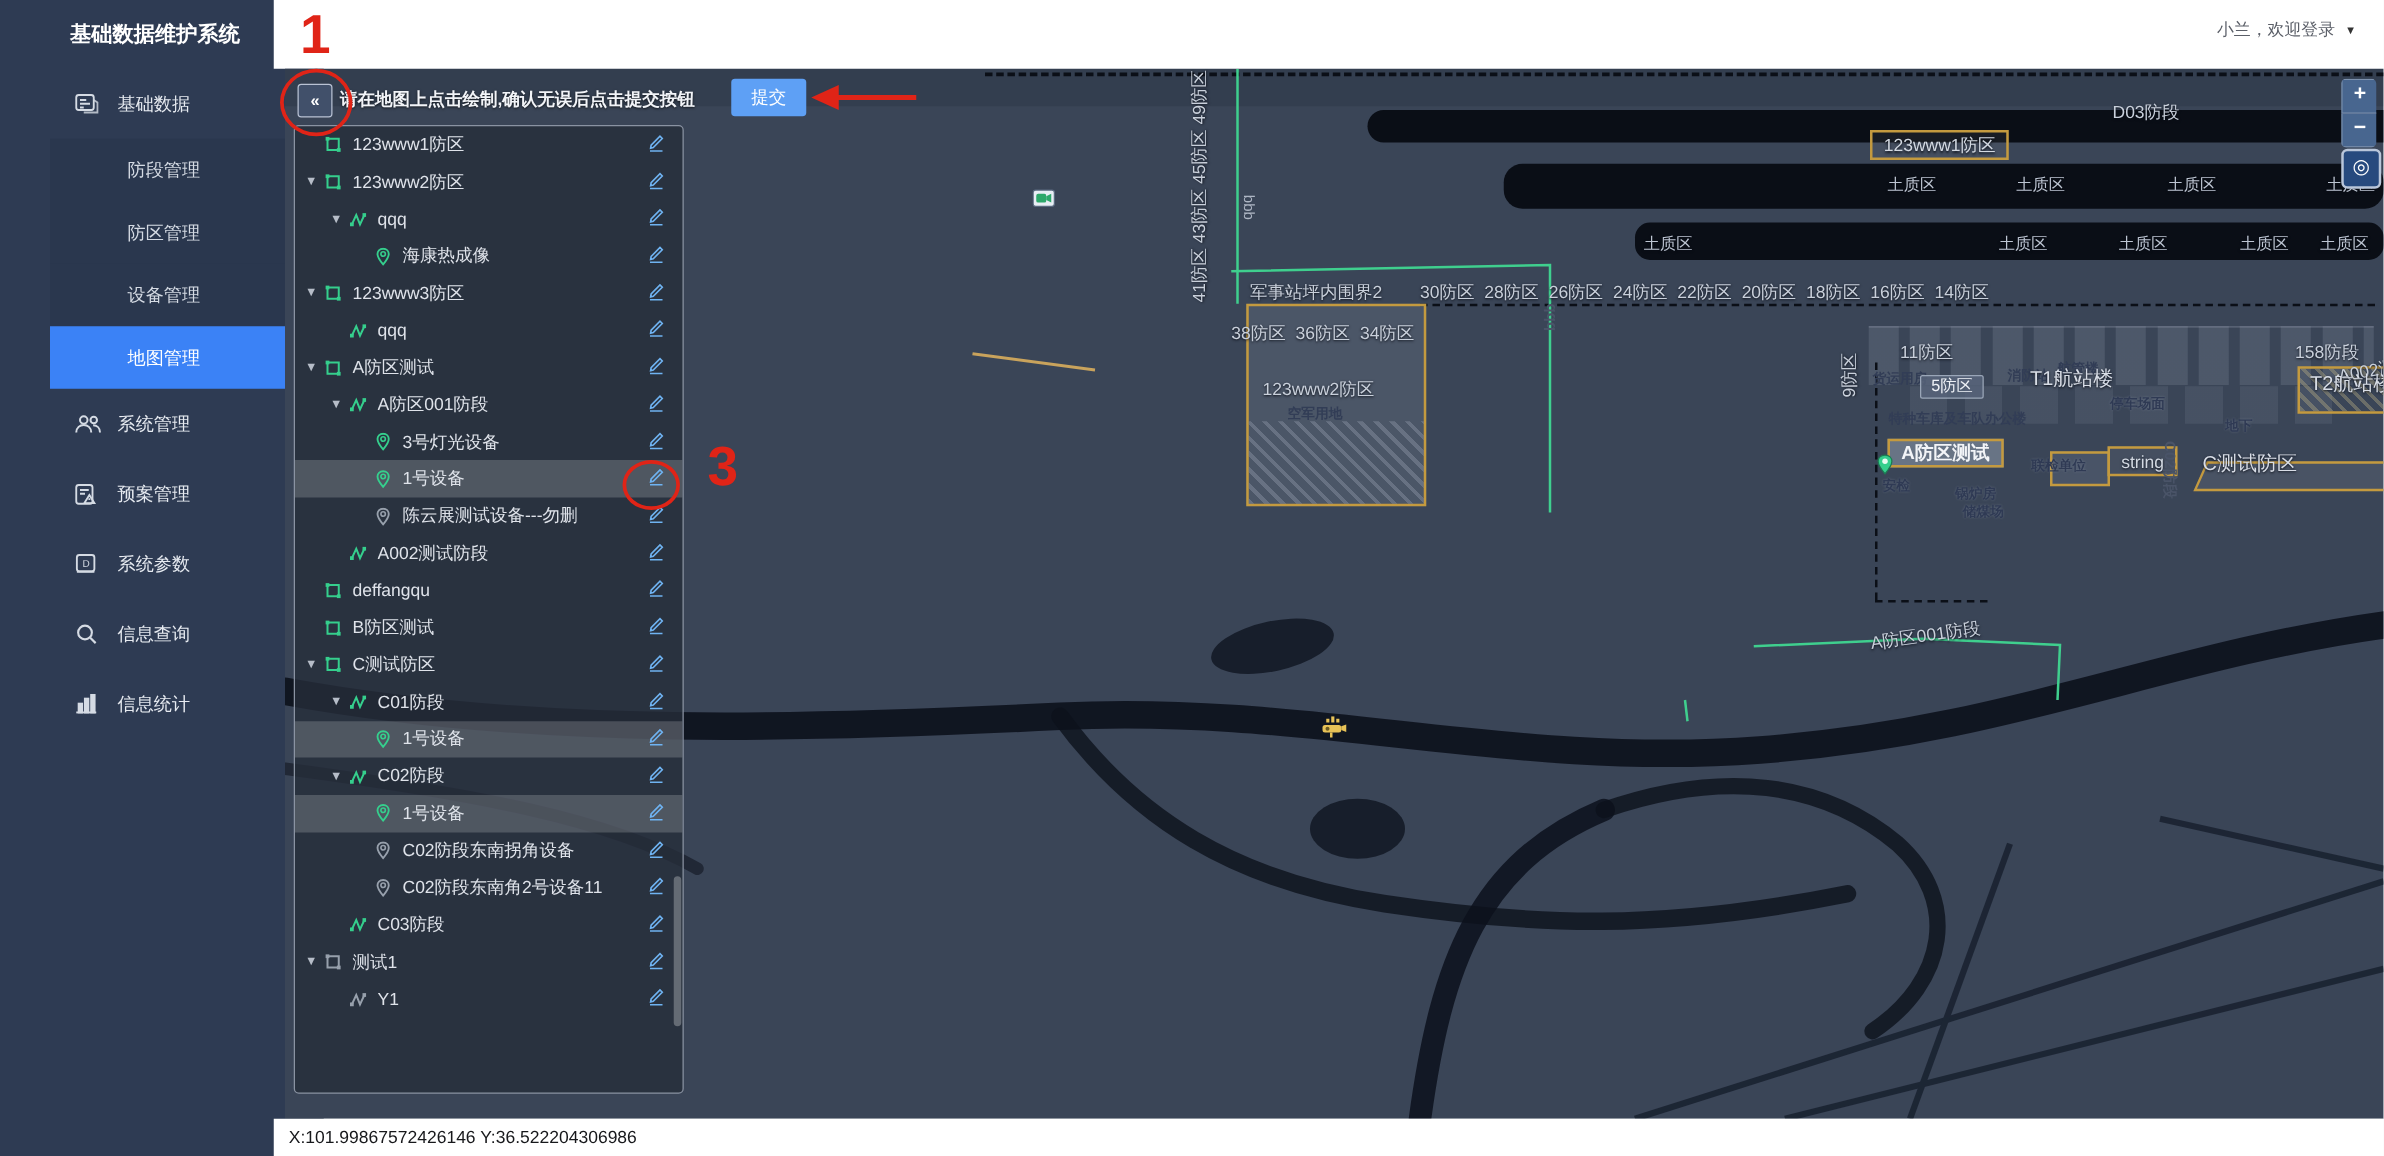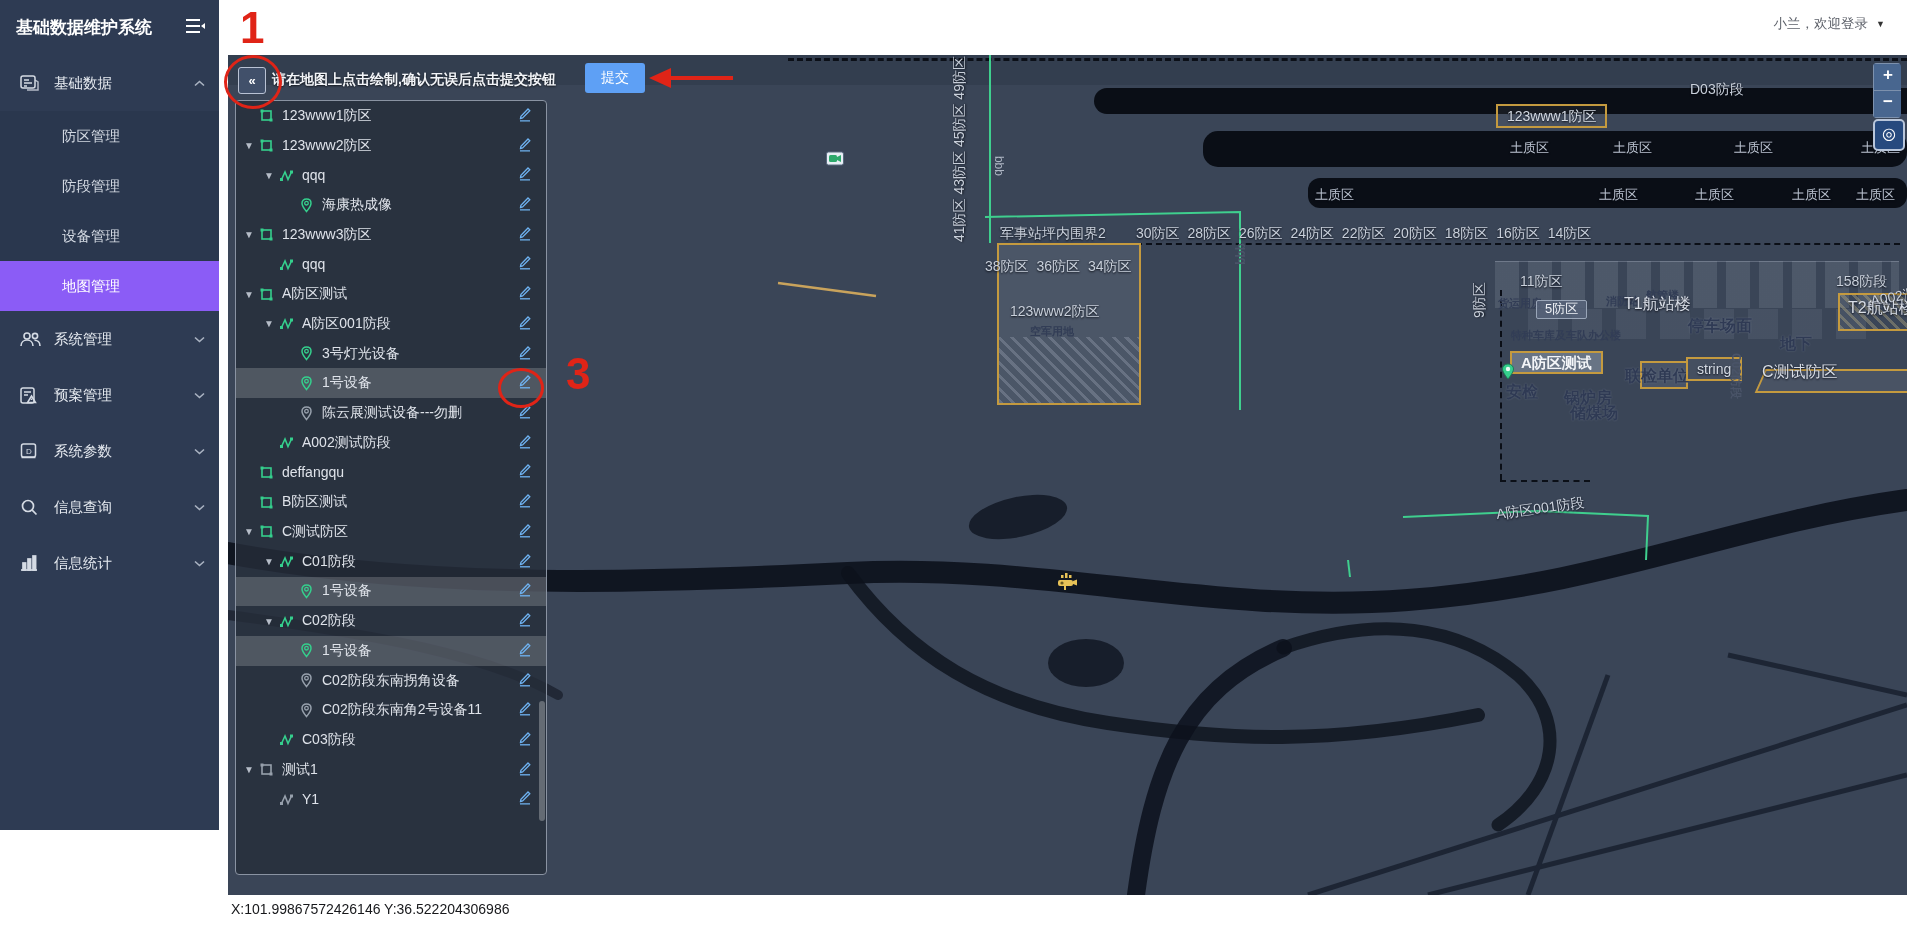--- a/index.html
+++ b/index.html
@@ -1,25 +1,25 @@
 <!DOCTYPE html>
 <html><head>
 <meta charset="utf-8">
 <style>
   html,body{margin:0;padding:0;background:#fff;font-family:"Liberation Sans",sans-serif;}
   .page{position:relative;width:1907px;height:925px;overflow:hidden;background:#fff;}
 
   
-  .sidebar{position:absolute;left:0;top:0;width:219px;height:830px;background:#2e3b53;color:#e7ebf1;}
+  .sidebar{position:absolute;left:0;top:0;width:219px;height:925px;background:#2e3b53;color:#e7ebf1;padding-left:40px;}
   .logo{display:flex;align-items:center;justify-content:space-between;height:55px;padding:0 14px 0 16px;}
   .logo-title{font-size:17px;font-weight:bold;color:#fff;white-space:nowrap;}
   .mitem{display:flex;align-items:center;cursor:pointer;justify-content:center;}
   .mitem.top{height:56px;padding:0 14px 0 20px;}
   .mitem.sub{height:50px;padding:0 14px 0 62px;background:#2a374e;font-size:14px;color:#d4dae3;}
-  .mitem.sub.active{background:#8b5cf6;color:#fff;}
+  .mitem.sub.active{background:#3b82f6;color:#fff;}
   .micon{width:22px;height:22px;margin-right:12px;flex:0 0 22px;display:flex;align-items:center;}
   .mlabel{flex:1;font-size:14.5px;}
   .chev{color:#aab3c2;font-size:12px;margin-left:6px;}
 
   
   .topbar{position:absolute;left:219px;top:0;width:1688px;height:55px;background:#fff;}
   .userbox{position:absolute;right:22px;top:15px;font-size:13.5px;color:#5b5f68;display:flex;align-items:center;gap:8px;cursor:pointer;}
   .userbox .caret{font-size:9px;color:#333;}
 
   
@@ -42,21 +42,21 @@
   .poly-c{position:absolute;left:1532px;top:314px;width:186px;height:20px;border:2px solid #c49a3f;background:rgba(255,255,255,.08);transform:skewX(-24deg);}
   .poly-s2{position:absolute;left:1412px;top:306px;width:44px;height:24px;border:2px solid #c49a3f;background:rgba(120,130,150,.25);}
   svg.overlay{position:absolute;left:0;top:0;}
 
   
   .ml{position:absolute;white-space:nowrap;line-height:1.15;}
   .k-zone{font-size:14px;color:#c9d0db;text-shadow:0 1px 2px rgba(8,12,20,.95);}
   .k-zone-big{font-size:16px;color:#d8dde6;text-shadow:0 1px 2px rgba(8,12,20,.95);}
   .k-zone-sm{font-size:13px;color:#bdc5d2;text-shadow:0 1px 2px rgba(8,12,20,.95);}
   .k-zone-row{font-size:14px;color:#c9d0db;text-shadow:0 1px 2px rgba(8,12,20,.95);word-spacing:4px;}
-  .k-base{font-size:16px;color:#2f3a54;font-weight:bold;text-shadow:0 0 2px rgba(185,196,214,.3);}
+  .k-base{font-size:11px;color:#2f3a54;font-weight:bold;text-shadow:0 0 2px rgba(185,196,214,.3);}
   .k-base-sm{font-size:11px;color:#323d56;font-weight:bold;}
   .k-boxy{font-size:14px;color:#d3d9e2;border:2px solid #c49a3f;background:rgba(255,255,255,.06);padding:2px 9px;text-shadow:0 1px 2px rgba(8,12,20,.9);}
   .k-box-hl{font-size:15px;color:#f3f5f8;font-weight:bold;border:2px solid #c49a3f;background:rgba(162,173,191,.45);padding:1px 9px;}
   .k-box-gray{font-size:13px;color:#eef1f6;border:1px solid #9aa6b8;background:rgba(88,100,122,.8);padding:1px 8px;border-radius:2px;}
   .k-vert{font-size:14px;color:#c9d0db;text-shadow:0 1px 2px rgba(8,12,20,.95);}
   .k-vert-dark{font-size:12px;color:#4a5468;font-weight:bold;}
   .k-vert-lt{font-size:12px;color:#aeb6c4;}
 
   
   .collapse-btn{position:absolute;left:10px;top:12px;width:28px;height:27px;background:#41506a;border:1px solid #b9c2d4;border-radius:3px;color:#fff;font-size:13px;font-weight:bold;cursor:pointer;font-family:"Liberation Sans",sans-serif;}
@@ -118,24 +118,24 @@
               <path d="M4 5 h5 M4 8 h8 M4 11 h3"></path>
               <path d="M15 5 l3 2 v8 h-11" stroke-opacity=".8"></path>
             </svg>
           </span>
           <span class="mlabel">基础数据</span>
           <span class="chev"><svg width="11" height="7">
               <polyline points="1,5.5 5.5,1.5 10,5.5" fill="none" stroke="#aab3c2" stroke-width="1.6"></polyline>
             </svg></span>
         </div>
         <div class="mitem sub">
+          <span class="mlabel">防段管理</span>
+        </div>
+        <div class="mitem sub">
           <span class="mlabel">防区管理</span>
-        </div>
-        <div class="mitem sub">
-          <span class="mlabel">防段管理</span>
         </div>
         <div class="mitem sub">
           <span class="mlabel">设备管理</span>
         </div>
         <div class="mitem sub active">
           <span class="mlabel">地图管理</span>
         </div>
         <div class="mitem top">
           <span class="micon">
             <svg width="21" height="16" viewBox="0 0 21 16" fill="none" stroke="#d5dbe4" stroke-width="1.6">

